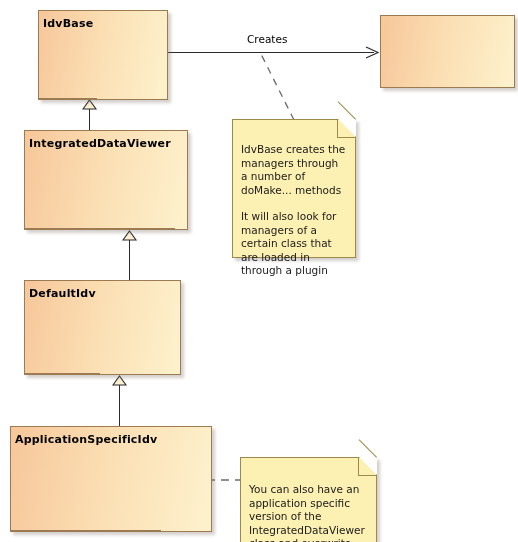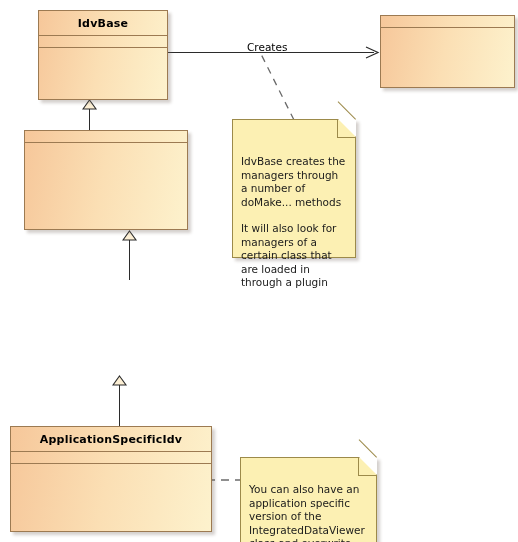--- a/index.html
+++ b/index.html
@@ -21,21 +21,21 @@
     height: 542px;
   }
   
   .uml-class {
     position: absolute;
     box-sizing: border-box;
     border: 1px solid #9c7a52;
     background: linear-gradient(100deg, #f6c79a 0%, #fbdfb4 48%, #fdf2cd 100%);
     box-shadow: 3px 3px 3px rgba(120,110,100,0.32);
     display: flex;
-    flex-direction: column;
+    flex-direction: row;
     z-index: 5;
   }
   .uml-name {
     box-sizing: border-box;
     text-align: center;
     font-weight: bold;
     font-size: 11px;
     color: #000000;
     letter-spacing: 0.2px;
     padding: 6px 4px 5px 4px;
@@ -57,21 +57,21 @@
   
   .uml-note {
     position: absolute;
     box-sizing: border-box;
     background: #fcf0b3;
     border: 1px solid #9c8a4a;
     box-shadow: 3px 3px 3px rgba(120,110,100,0.32);
     font-size: 10.5px;
     line-height: 13.4px;
     color: #1a1a1a;
-    padding: 22px 8px 6px 8px;
+    padding: 10px 8px 6px 8px;
     white-space: pre-line;
     z-index: 6;
   }
   .note-fold-tri {
     position: absolute;
     top: -1px;
     right: -1px;
     width: 0; height: 0;
     border-left: 18px solid transparent;
     border-top: 18px solid #ffffff;
@@ -139,21 +139,21 @@
 </style>
 </head>
 <body>
 
 <div id="canvas">
 
   <div class="hline" style="left:168px; top:52px; width:206px;"></div>
   <svg class="arrow-head" style="left:364px; top:45px; width:16px; height:15px;" viewBox="0 0 16 15">
     <polyline points="2,2 14,7.5 2,13" fill="none" stroke="#2b2b2b" stroke-width="1.2"></polyline>
   </svg>
-  <div class="edge-label" style="left:247px; top:41px;text-align:right;">Creates</div>
+  <div class="edge-label" style="left:247px; top:33px;text-align:right;">Creates</div>
 
   <svg class="dashline" style="left:258px; top:50px; width:40px; height:72px;" viewBox="0 0 40 72">
     <line x1="36" y1="70" x2="2" y2="2" stroke="#6b6b6b" stroke-width="1.3" stroke-dasharray="7,6"></line>
   </svg>
 
   <div class="vline" style="left:89px; top:108px; height:22px;"></div>
   <svg class="tri-outline" style="left:82px; top:99px; width:16px; height:11px;" viewBox="0 0 16 11">
     <polygon points="7.5,1 14,10 1,10" fill="#fcefd4" stroke="#2b2b2b" stroke-width="1.1"></polygon>
   </svg>
 
@@ -171,24 +171,30 @@
     <line x1="1" y1="3" x2="63" y2="3" stroke="#6b6b6b" stroke-width="1.3" stroke-dasharray="8,6"></line>
   </svg>
 
   <div class="uml-class" style="left:38px; top:10px; width:130px; height:90px;">
     <div class="uml-name">IdvBase</div>
     <div class="uml-attrs"></div>
     <div class="uml-ops"></div>
   </div>
 
   <div class="uml-class" style="left:24px; top:130px; width:164px; height:100px;">
-    <div class="uml-attrs"></div>
-    <div class="uml-ops"></div>
-  </div>
-
+    <div class="uml-name">IntegratedDataViewer</div>
+    <div class="uml-attrs"></div>
+    <div class="uml-ops"></div>
+  </div>
+
+  <div class="uml-class" style="left:24px; top:280px; width:157px; height:95px;">
+    <div class="uml-name">DefaultIdv</div>
+    <div class="uml-attrs"></div>
+    <div class="uml-ops"></div>
+  </div>
 
   <div class="uml-class" style="left:10px; top:426px; width:202px; height:106px;">
     <div class="uml-name">ApplicationSpecificIdv</div>
     <div class="uml-attrs"></div>
     <div class="uml-ops"></div>
   </div>
 
   <div class="uml-class" style="left:380px; top:15px; width:135px; height:73px;">
     <div class="uml-attrs"></div>
     <div class="uml-ops"></div>

